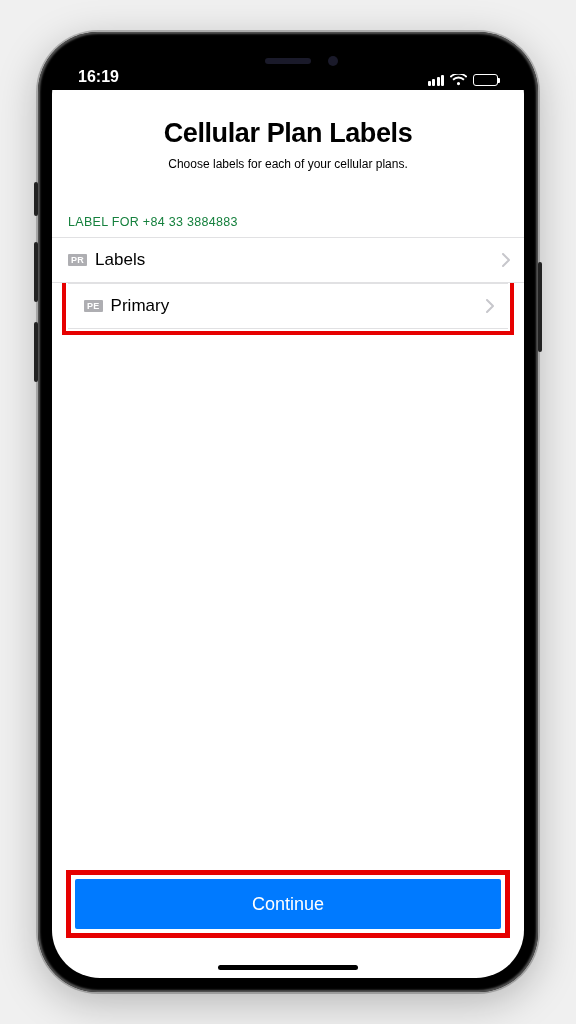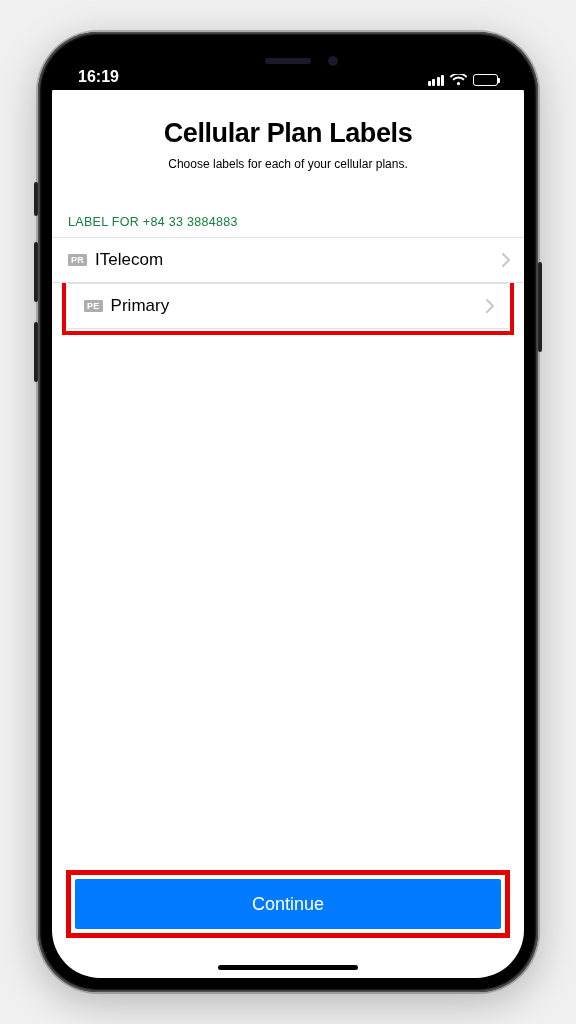--- a/index.html
+++ b/index.html
@@ -224,21 +224,21 @@
     <div class="screen">
 
       <div class="header-block">
         <h1 class="page-title">Cellular Plan Labels</h1>
         <p class="subtitle">Choose labels for each of your cellular plans.</p>
       </div>
 
       <div class="section-header">LABEL FOR +84 33 3884883</div>
       <div class="list-row">
         <span class="badge">PR</span>
-        <span class="row-label">ITelecom</span>
+        <span class="row-label">Labels</span>
         <span class="row-spacer"></span>
         <span class="chevron">
           <svg width="8" height="14" viewBox="0 0 8 14">
               <path d="M1 1l6 6-6 6" stroke="#c7c7cc" stroke-width="2" fill="none" stroke-linecap="round" stroke-linejoin="round"></path>
             </svg>
         </span>
       </div>
 
       <div class="highlight-box">
         <div class="list-row">

